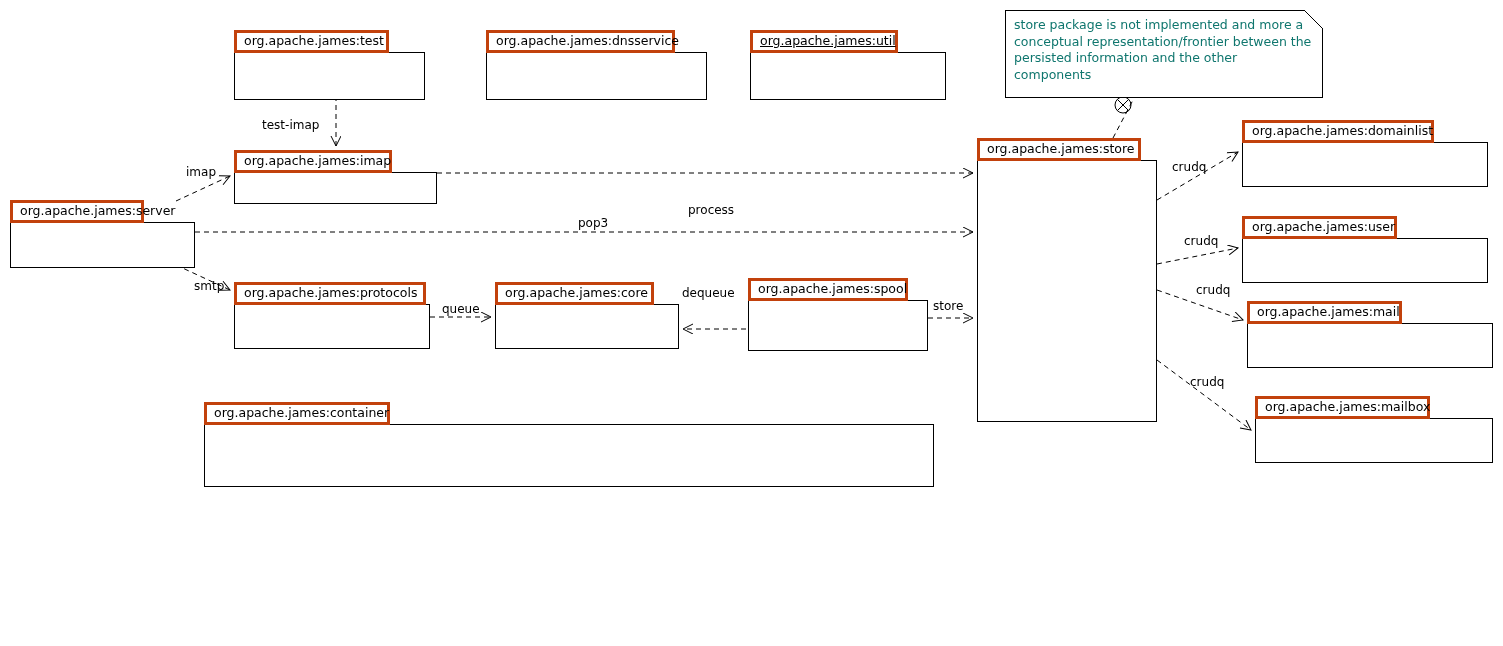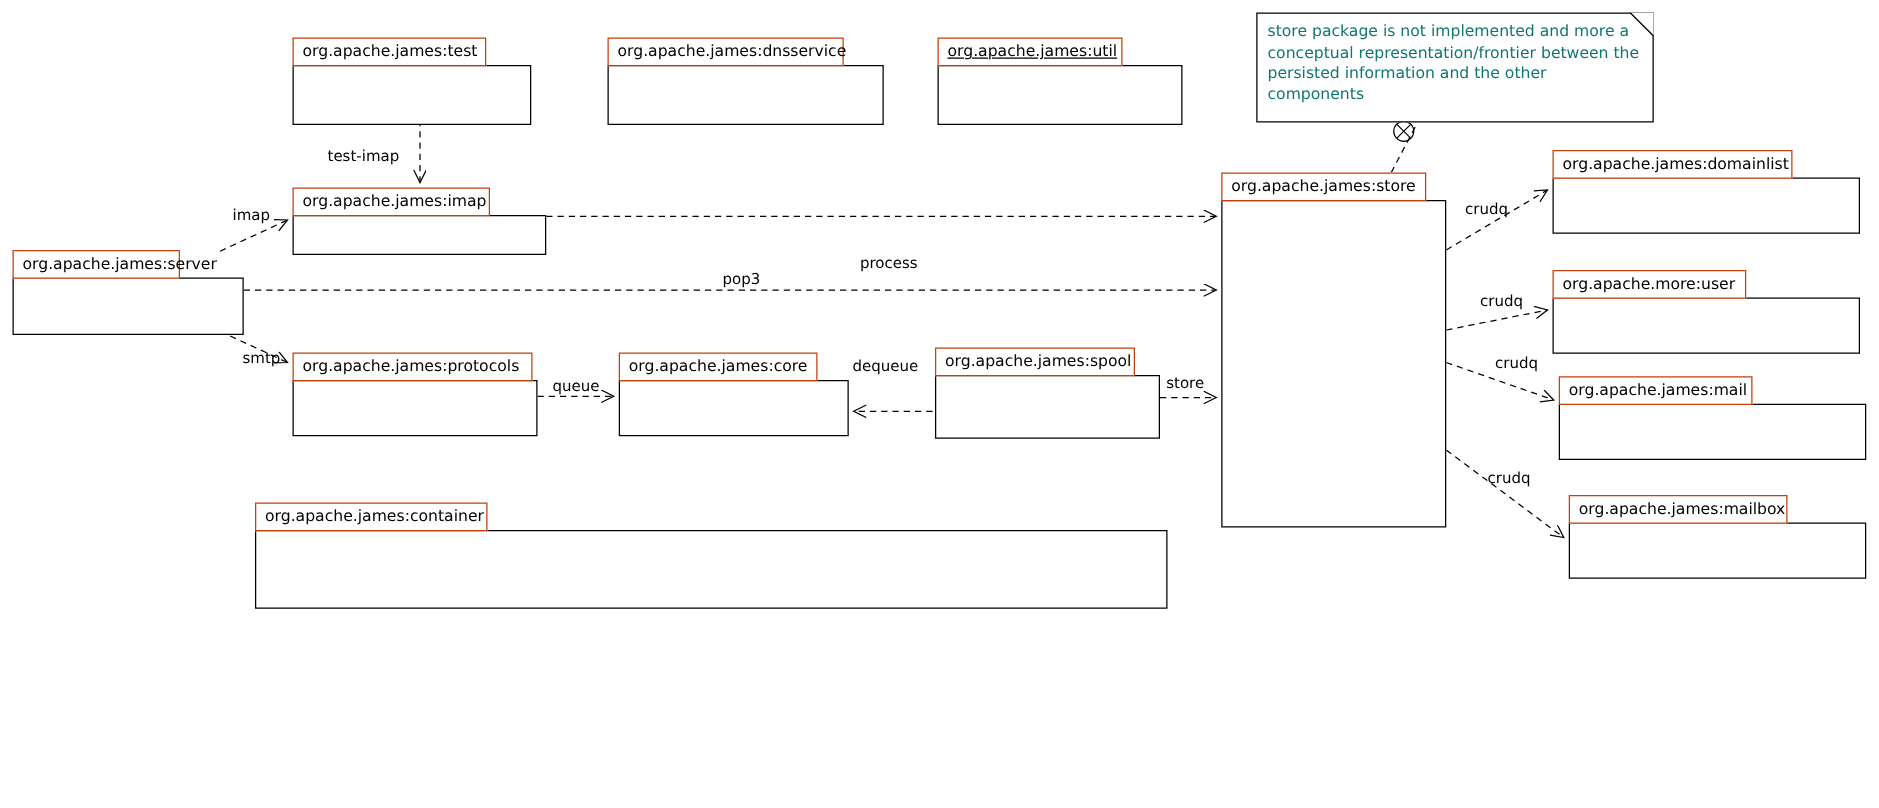--- a/index.html
+++ b/index.html
@@ -2,21 +2,21 @@
 <html><head>
 <meta charset="utf-8">
 <style>
   html,body{margin:0;padding:0;background:#ffffff;}
   body{font-family:"DejaVu Sans", sans-serif;}
   #canvas{position:relative;width:1503px;height:646px;background:#ffffff;overflow:hidden;}
   svg#wires{position:absolute;left:0;top:0;width:1503px;height:646px;pointer-events:none;}
   .pkg{position:absolute;}
   .pkg .tab{
     position:absolute;left:0;top:0;
-    border:1px solid #c2410c;background:#fff;
+    border:3px solid #c2410c;background:#fff;
     box-sizing:border-box;
     display:flex;align-items:center;
     padding:0 7px;
     white-space:nowrap;
     font-size:12.5px;color:#000;line-height:1;
     z-index:3;
   }
   .pkg .body{
     position:absolute;
     border:1px solid #000;background:#fff;
@@ -117,21 +117,21 @@
   <div class="pkg" style="left:1242px;top:120px;">
     <div class="body" style="left:0;top:22px;width:246px;height:45px;"></div>
     <div class="tab" style="width:192px;height:23px;">
         <span>org.apache.james:domainlist</span>
       </div>
   </div>
 
   <div class="pkg" style="left:1242px;top:216px;">
     <div class="body" style="left:0;top:22px;width:246px;height:45px;"></div>
     <div class="tab" style="width:155px;height:23px;">
-        <span>org.apache.more:user</span>
+        <span>org.apache.james:user</span>
       </div>
   </div>
 
   <div class="pkg" style="left:1247px;top:301px;">
     <div class="body" style="left:0;top:22px;width:246px;height:45px;"></div>
     <div class="tab" style="width:155px;height:23px;">
         <span>org.apache.james:mail</span>
       </div>
   </div>
 

